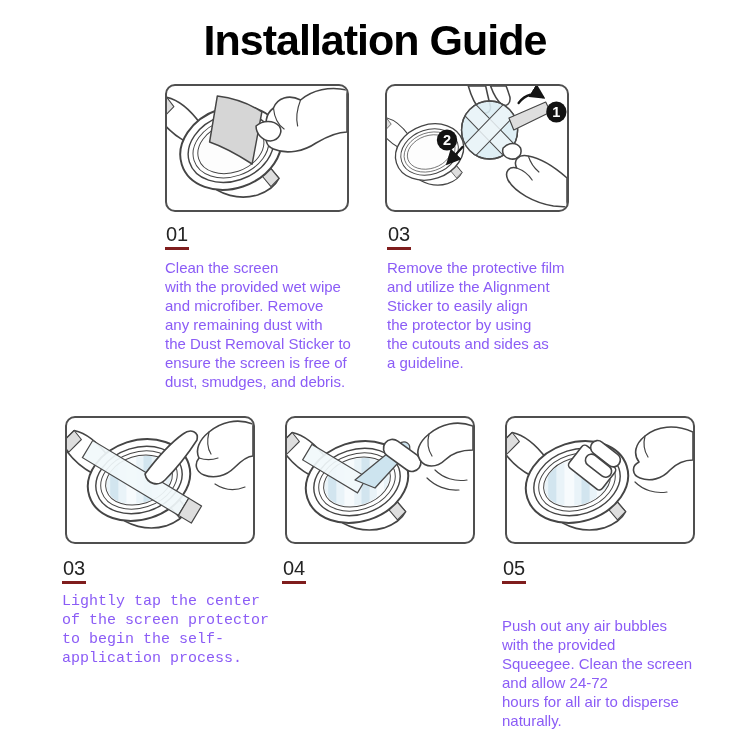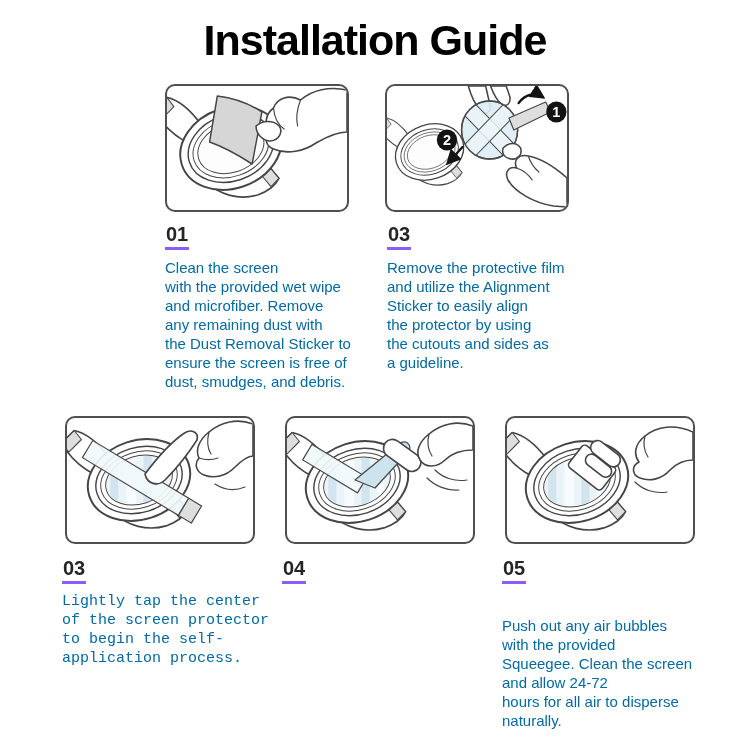--- a/index.html
+++ b/index.html
@@ -16,31 +16,31 @@
     position:absolute; background:#fff; border:2px solid #4f4f4f;
     border-radius:10px; box-sizing:content-box; overflow:hidden;
   }
   .panel svg { display:block; }
   .p1 { left:165px; top:84px;  width:180px; height:124px; }
   .p2 { left:385px; top:84px;  width:180px; height:124px; }
   .p3 { left:65px;  top:416px; width:186px; height:124px; }
   .p4 { left:285px; top:416px; width:186px; height:124px; }
   .p5 { left:505px; top:416px; width:186px; height:124px; }
   .step-num {
-    position:absolute; display:inline-block; font-size:20px; font-weight:700;
-    color:#252525; line-height:1; border-bottom:3px solid #8b5cf6; padding:0 1px 3px 1px;
+    position:absolute; display:inline-block; font-size:20px; font-weight:400;
+    color:#252525; line-height:1; border-bottom:3px solid #7f1d1d; padding:0 1px 3px 1px;
   }
   .n1 { left:165px; top:224px; }
   .n2 { left:387px; top:224px; }
   .n3 { left:62px;  top:558px; }
   .n4 { left:282px; top:558px; }
   .n5 { left:502px; top:558px; }
   .step-text {
     position:absolute; width:222px; font-size:15px; line-height:19px;
-    color:#0369a1; white-space:pre-line; margin:0;
+    color:#8b5cf6; white-space:pre-line; margin:0;
   }
   .t1 { left:165px; top:258px; }
   .t2 { left:387px; top:258px; }
   .t3 { left:62px;  top:592px;font-family:Liberation Mono, monospace; }
   .t4 { left:282px; top:592px; }
   .t5 { left:502px; top:616px; }
 
   
   .ln   { fill:none; stroke:#454545; stroke-width:1.6; }
   .ln1  { fill:none; stroke:#454545; stroke-width:1.1; }

